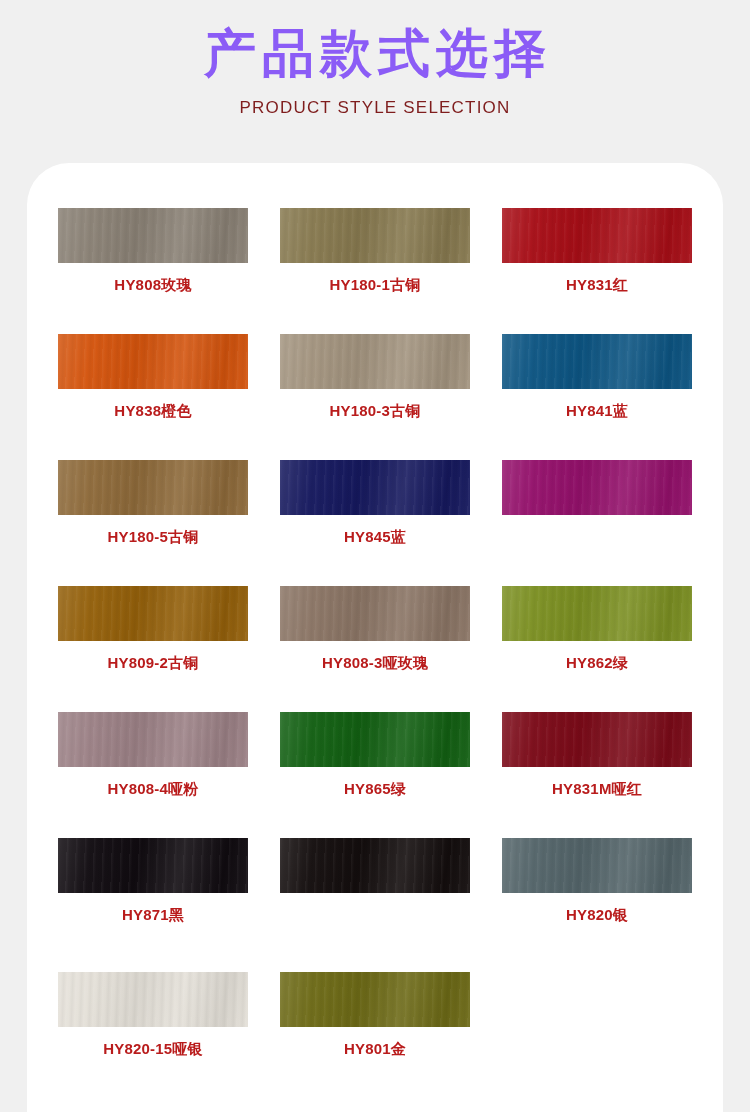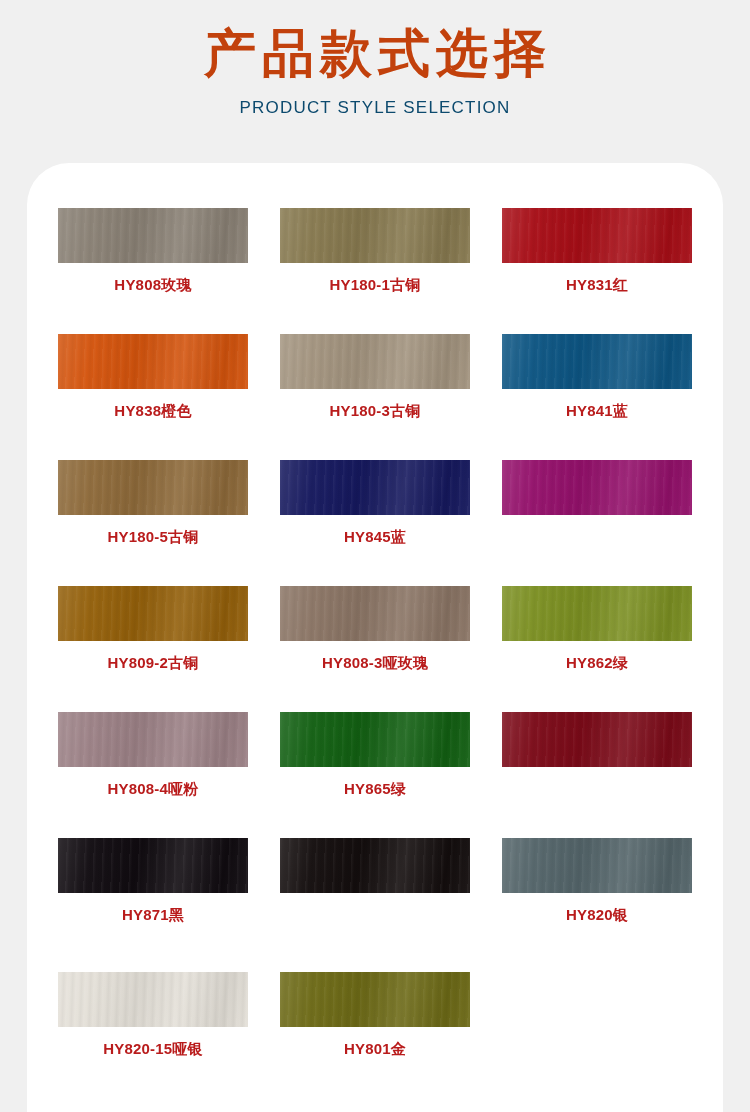--- a/index.html
+++ b/index.html
@@ -16,29 +16,29 @@
   }
 
   
   .header {
     padding-top: 24px;
     text-align: center;
   }
   .header-title {
     font-size: 52px;
     font-weight: bold;
-    color: #c2410c;
+    color: #8b5cf6;
     letter-spacing: 6px;
     line-height: 1.15;
     margin: 0;
     padding-left: 6px;
   }
   .header-subtitle {
     font-size: 17px;
-    color: #0c4a6e;
+    color: #7f1d1d;
     letter-spacing: 1.2px;
     margin-top: 14px;
   }
 
   
   .card {
     position: absolute;
     left: 27px;
     right: 27px;
     top: 163px;
@@ -210,20 +210,21 @@
           <div class="sheen"></div>
           <div class="grain"></div>
         </div>
         <div class="swatch-label">HY865绿</div>
       </div>
       <div class="swatch-cell">
         <div class="swatch-chip" style="background: rgb(124, 10, 24);">
           <div class="sheen"></div>
           <div class="grain"></div>
         </div>
+        <div class="swatch-label">HY831M哑红</div>
       </div>
       <div class="swatch-cell gap-after">
         <div class="swatch-chip" style="background: rgb(16, 11, 16);">
           <div class="sheen"></div>
           <div class="grain"></div>
         </div>
         <div class="swatch-label">HY871黑</div>
       </div>
       <div class="swatch-cell gap-after">
         <div class="swatch-chip" style="background: rgb(19, 13, 13);">

